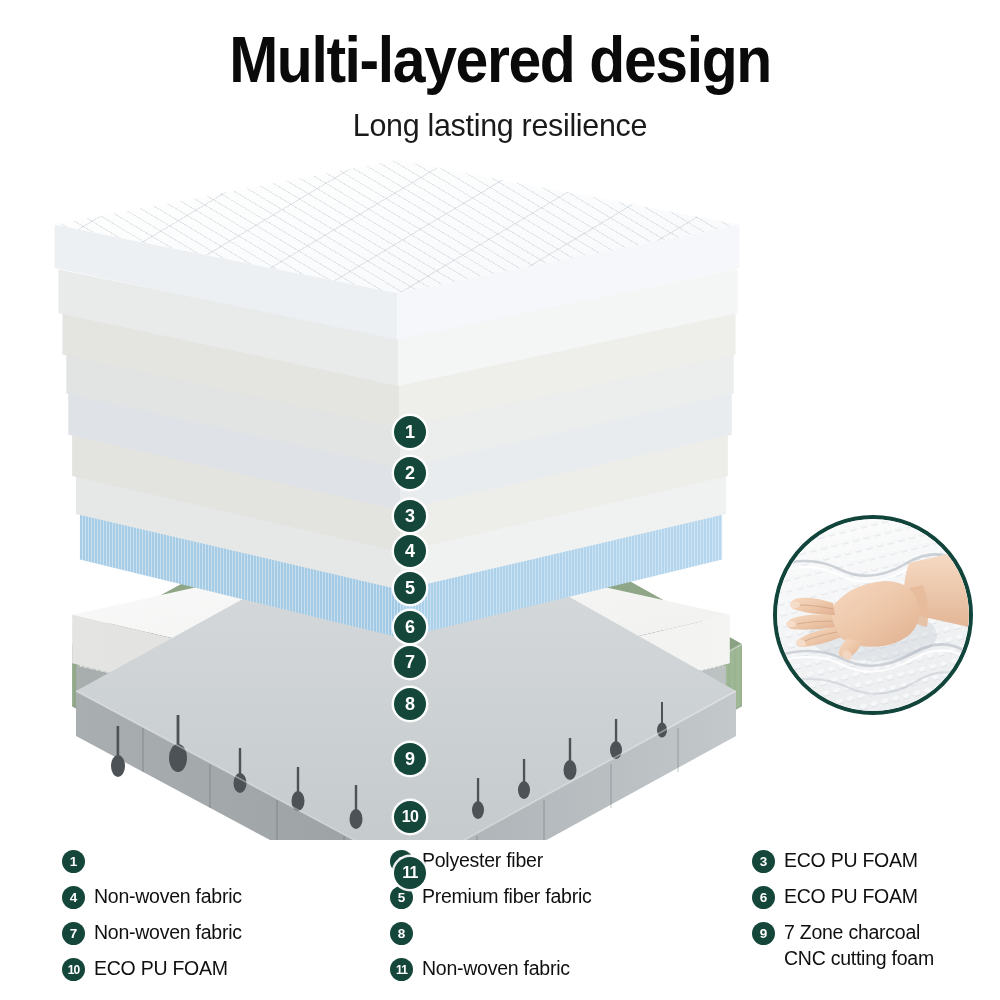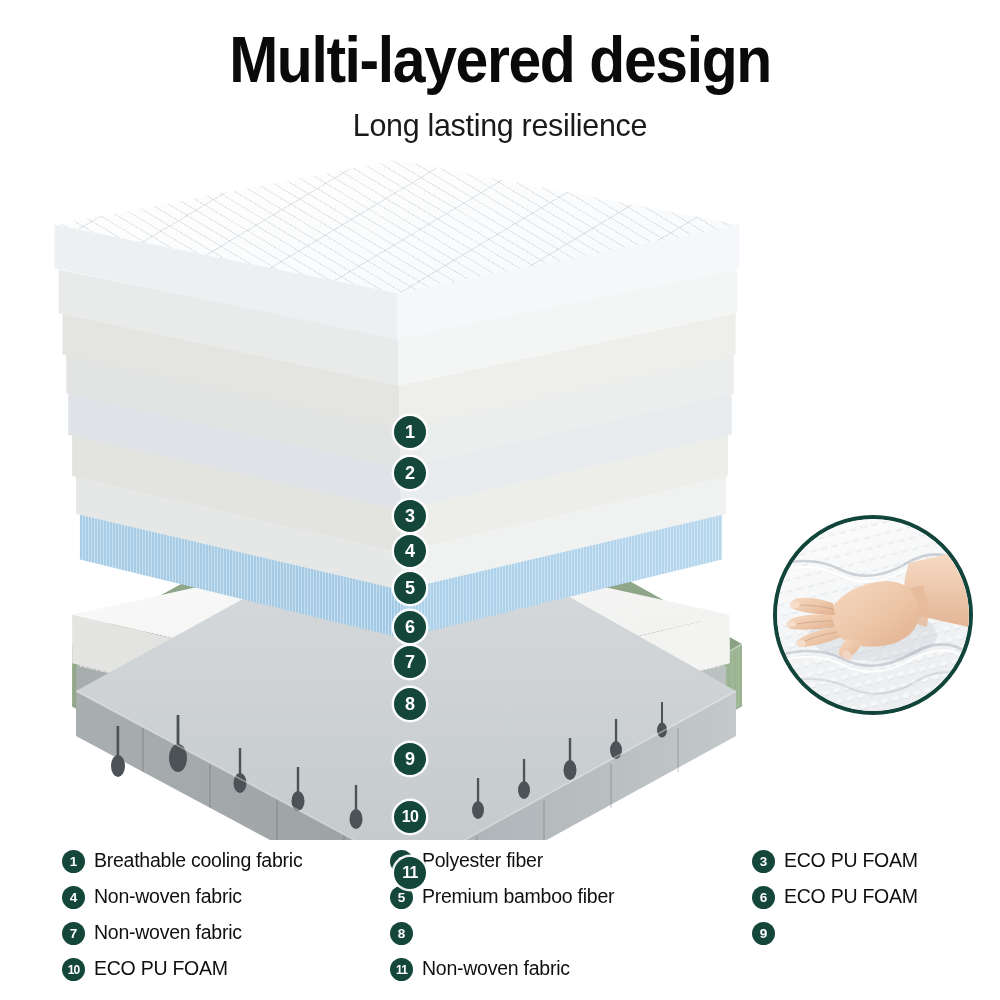--- a/index.html
+++ b/index.html
@@ -396,21 +396,20 @@
       </svg>
     </div>
   </div>
 
 </div>
 
 <div class="legend">
   <div class="legend-col c1" id="legend-col-0">
       <div class="legend-row">
         <div class="legend-badge">1</div>
-        <div class="legend-text">Breathable cooling fabric</div>
       </div>
       <div class="legend-row">
         <div class="legend-badge">4</div>
         <div class="legend-text">Non-woven fabric</div>
       </div>
       <div class="legend-row">
         <div class="legend-badge">7</div>
         <div class="legend-text">Non-woven fabric</div>
       </div>
       <div class="legend-row">
@@ -418,36 +417,38 @@
         <div class="legend-text">ECO PU FOAM</div>
       </div>
     </div>
   <div class="legend-col c2" id="legend-col-1">
       <div class="legend-row">
         <div class="legend-badge">2</div>
         <div class="legend-text">Polyester fiber</div>
       </div>
       <div class="legend-row">
         <div class="legend-badge">5</div>
-        <div class="legend-text">Premium bamboo fiber</div>
+        <div class="legend-text">Premium fiber fabric</div>
       </div>
       <div class="legend-row">
         <div class="legend-badge">8</div>
       </div>
       <div class="legend-row">
         <div class="legend-badge wide">11</div>
         <div class="legend-text">Non-woven fabric</div>
       </div>
     </div>
   <div class="legend-col c3" id="legend-col-2">
       <div class="legend-row">
         <div class="legend-badge">3</div>
         <div class="legend-text">ECO PU FOAM</div>
       </div>
       <div class="legend-row">
         <div class="legend-badge">6</div>
         <div class="legend-text">ECO PU FOAM</div>
       </div>
       <div class="legend-row">
         <div class="legend-badge">9</div>
+        <div class="legend-text">7 Zone charcoal
+CNC cutting foam</div>
       </div>
     </div>
 </div>
 
 </body></html>

